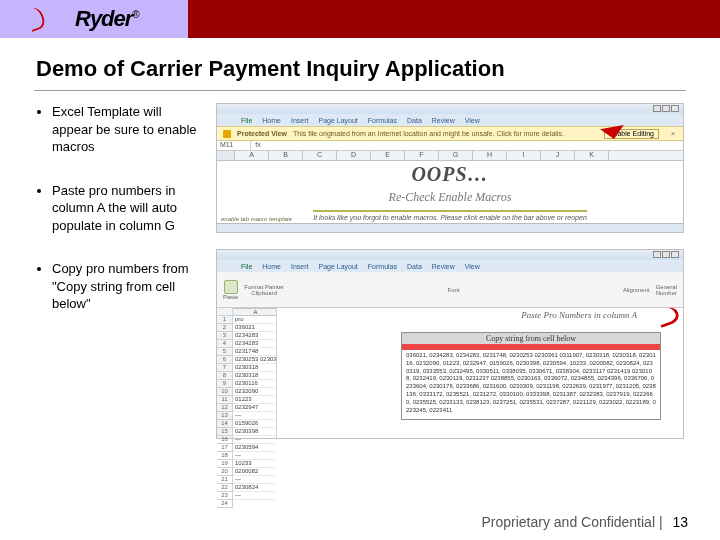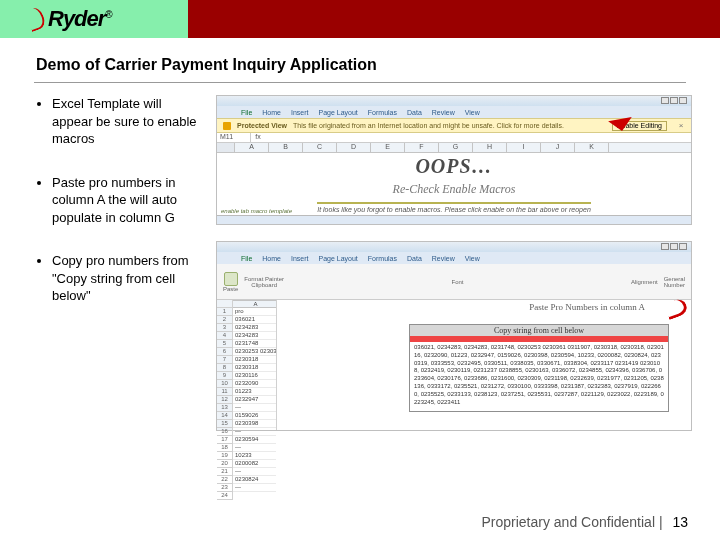--- a/index.html
+++ b/index.html
@@ -4,45 +4,45 @@
 <style>
   * { box-sizing: border-box; margin: 0; padding: 0; }
   body {
     width: 720px; height: 540px;
     font-family: Arial, Helvetica, sans-serif;
     background: #fff; color: #000;
     position: relative;
   }
   .header { width: 100%; height: 38px; display: flex; }
   .logo-box {
-    width: 188px; height: 38px; background: #86efac;
-    display: flex; align-items: center; padding-left: 28px;
+    width: 188px; height: 38px; background: #c4b5fd;
+    display: flex; align-items: center; padding-left: 28px; gap: 27px;
   }
   .logo-text {
     font-style: italic; font-weight: 900; color: #000;
     font-size: 22px; letter-spacing: -1px;
   }
   .logo-text .reg { font-size: 10px; vertical-align: super; font-style: normal; font-weight: 400;}
   .logo-swoosh {
     width: 16px; height: 22px; margin-right: 4px;
     border: 2px solid #c00; border-radius: 50% 50% 50% 0;
     border-left: none; border-top: none;
     transform: rotate(-20deg);
     display: inline-block;
   }
   .header-bar { flex: 1; background: #9a0000; }
   .page-title {
-    font-size: 16px; font-weight: bold;
+    font-size: 22px; font-weight: bold;
     padding: 18px 0 6px 36px;
   }
   .title-rule {
     border: none; border-top: 1px solid #999;
     margin: 2px 34px 0 34px;
   }
-  .content { display: flex; padding: 12px 28px 0 38px; gap: 18px; }
+  .content { display: flex; padding: 12px 36px 0 38px; gap: 18px; }
   .left-col { width: 160px; }
   .left-col ul { list-style: disc; padding-left: 14px; }
   .left-col li { font-size: 13px; line-height: 1.35; margin-bottom: 26px; }
   .right-col { flex: 1; display: flex; flex-direction: column; gap: 16px; }
 
   
   .excel {
     border: 1px solid #bfbfbf; background: #fff; font-size: 8px;
   }
   .excel-titlebar {
@@ -142,21 +142,21 @@
     height: 8px; border-bottom: 1px solid #eaeaea; font-size: 6px; color: #444;
     padding-left: 2px; white-space: nowrap; overflow: hidden;
   }
   .colA div:first-child {
     background: #eef3f8; border-bottom: 1px solid #c4c4c4; text-align: center;
     border-top: 1px solid #c4c4c4;
   }
   .rest-cols { flex: 1; position: relative; }
   .rest-cols .pastetitle {
     position: absolute; top: 2px; right: 46px;
-    font-family: "Times New Roman", serif; font-size: 9px; color: #5d5d5d;
+    font-family: "Times New Roman", serif; font-size: 9px; color: #5d5d5d; font-style: italic;
   }
   .small-swoosh {
     position: absolute; top: 0px; right: 4px; width: 26px; height: 18px;
   }
   .small-swoosh::after{
     content:""; position:absolute; right:0; top:0;
     width: 18px; height: 14px; border: 3px solid #c00;
     border-radius: 50% 50% 50% 0; border-left:none; border-top:none;
     transform: rotate(-20deg);
   }

